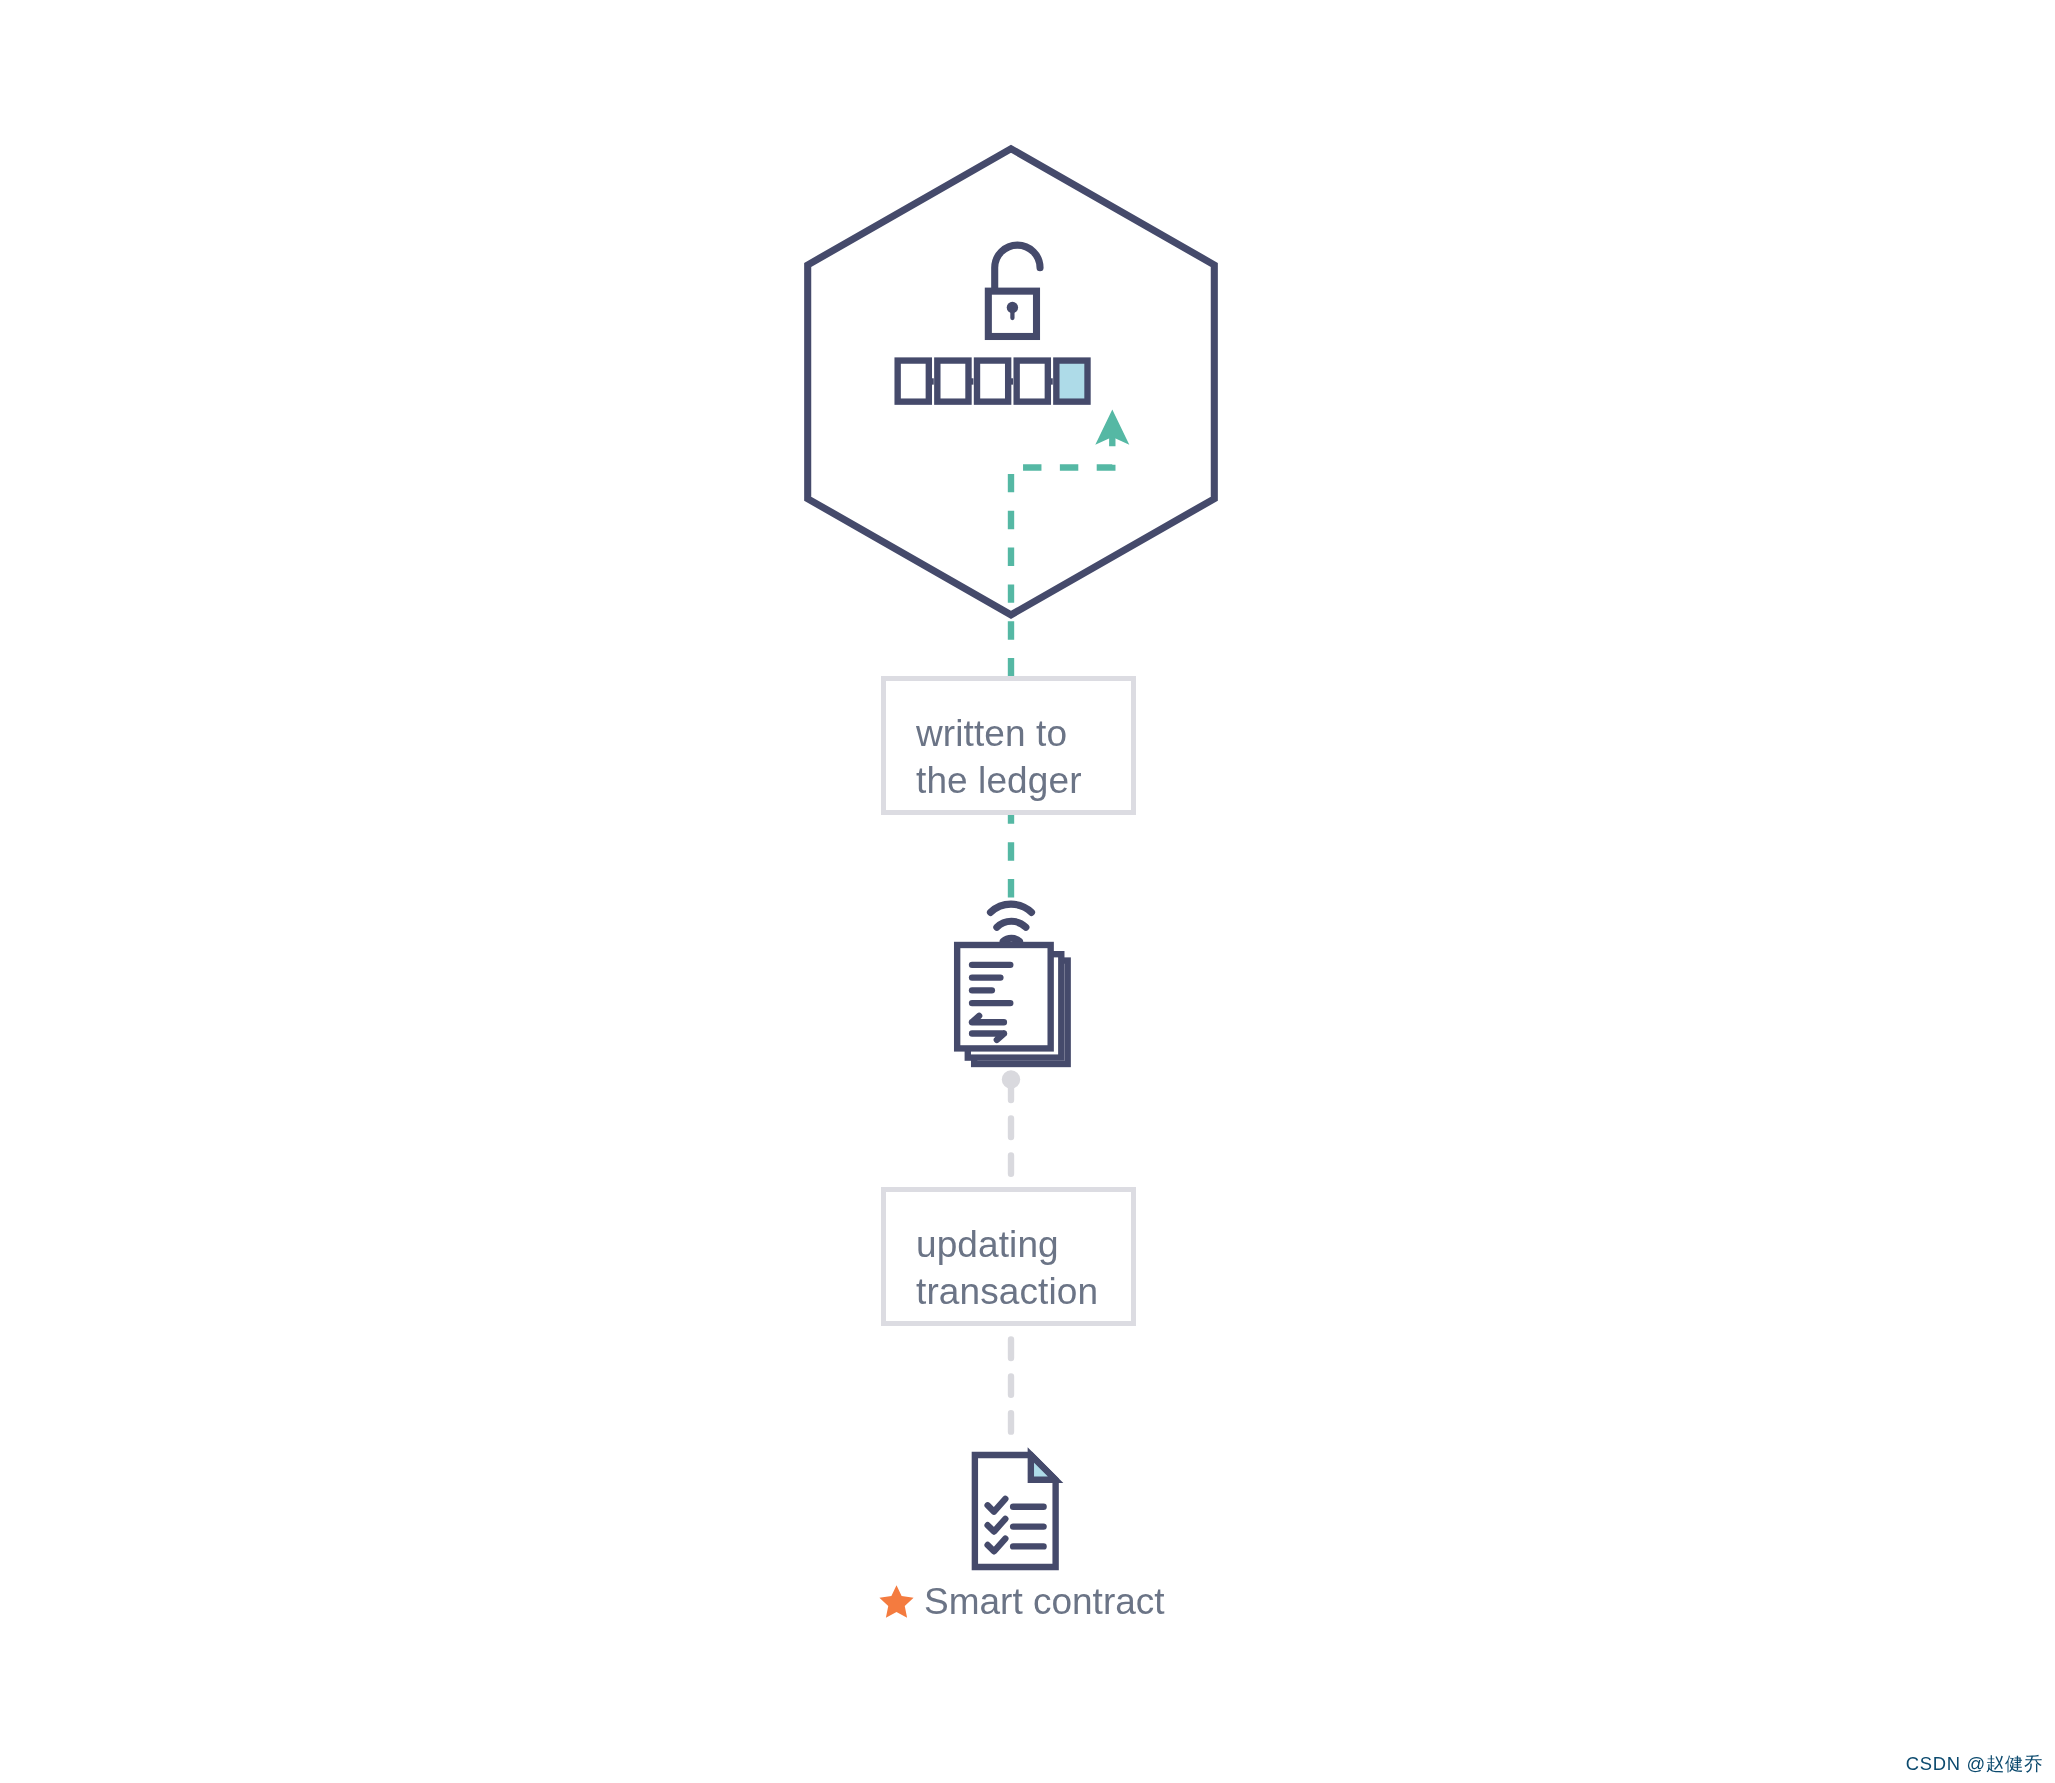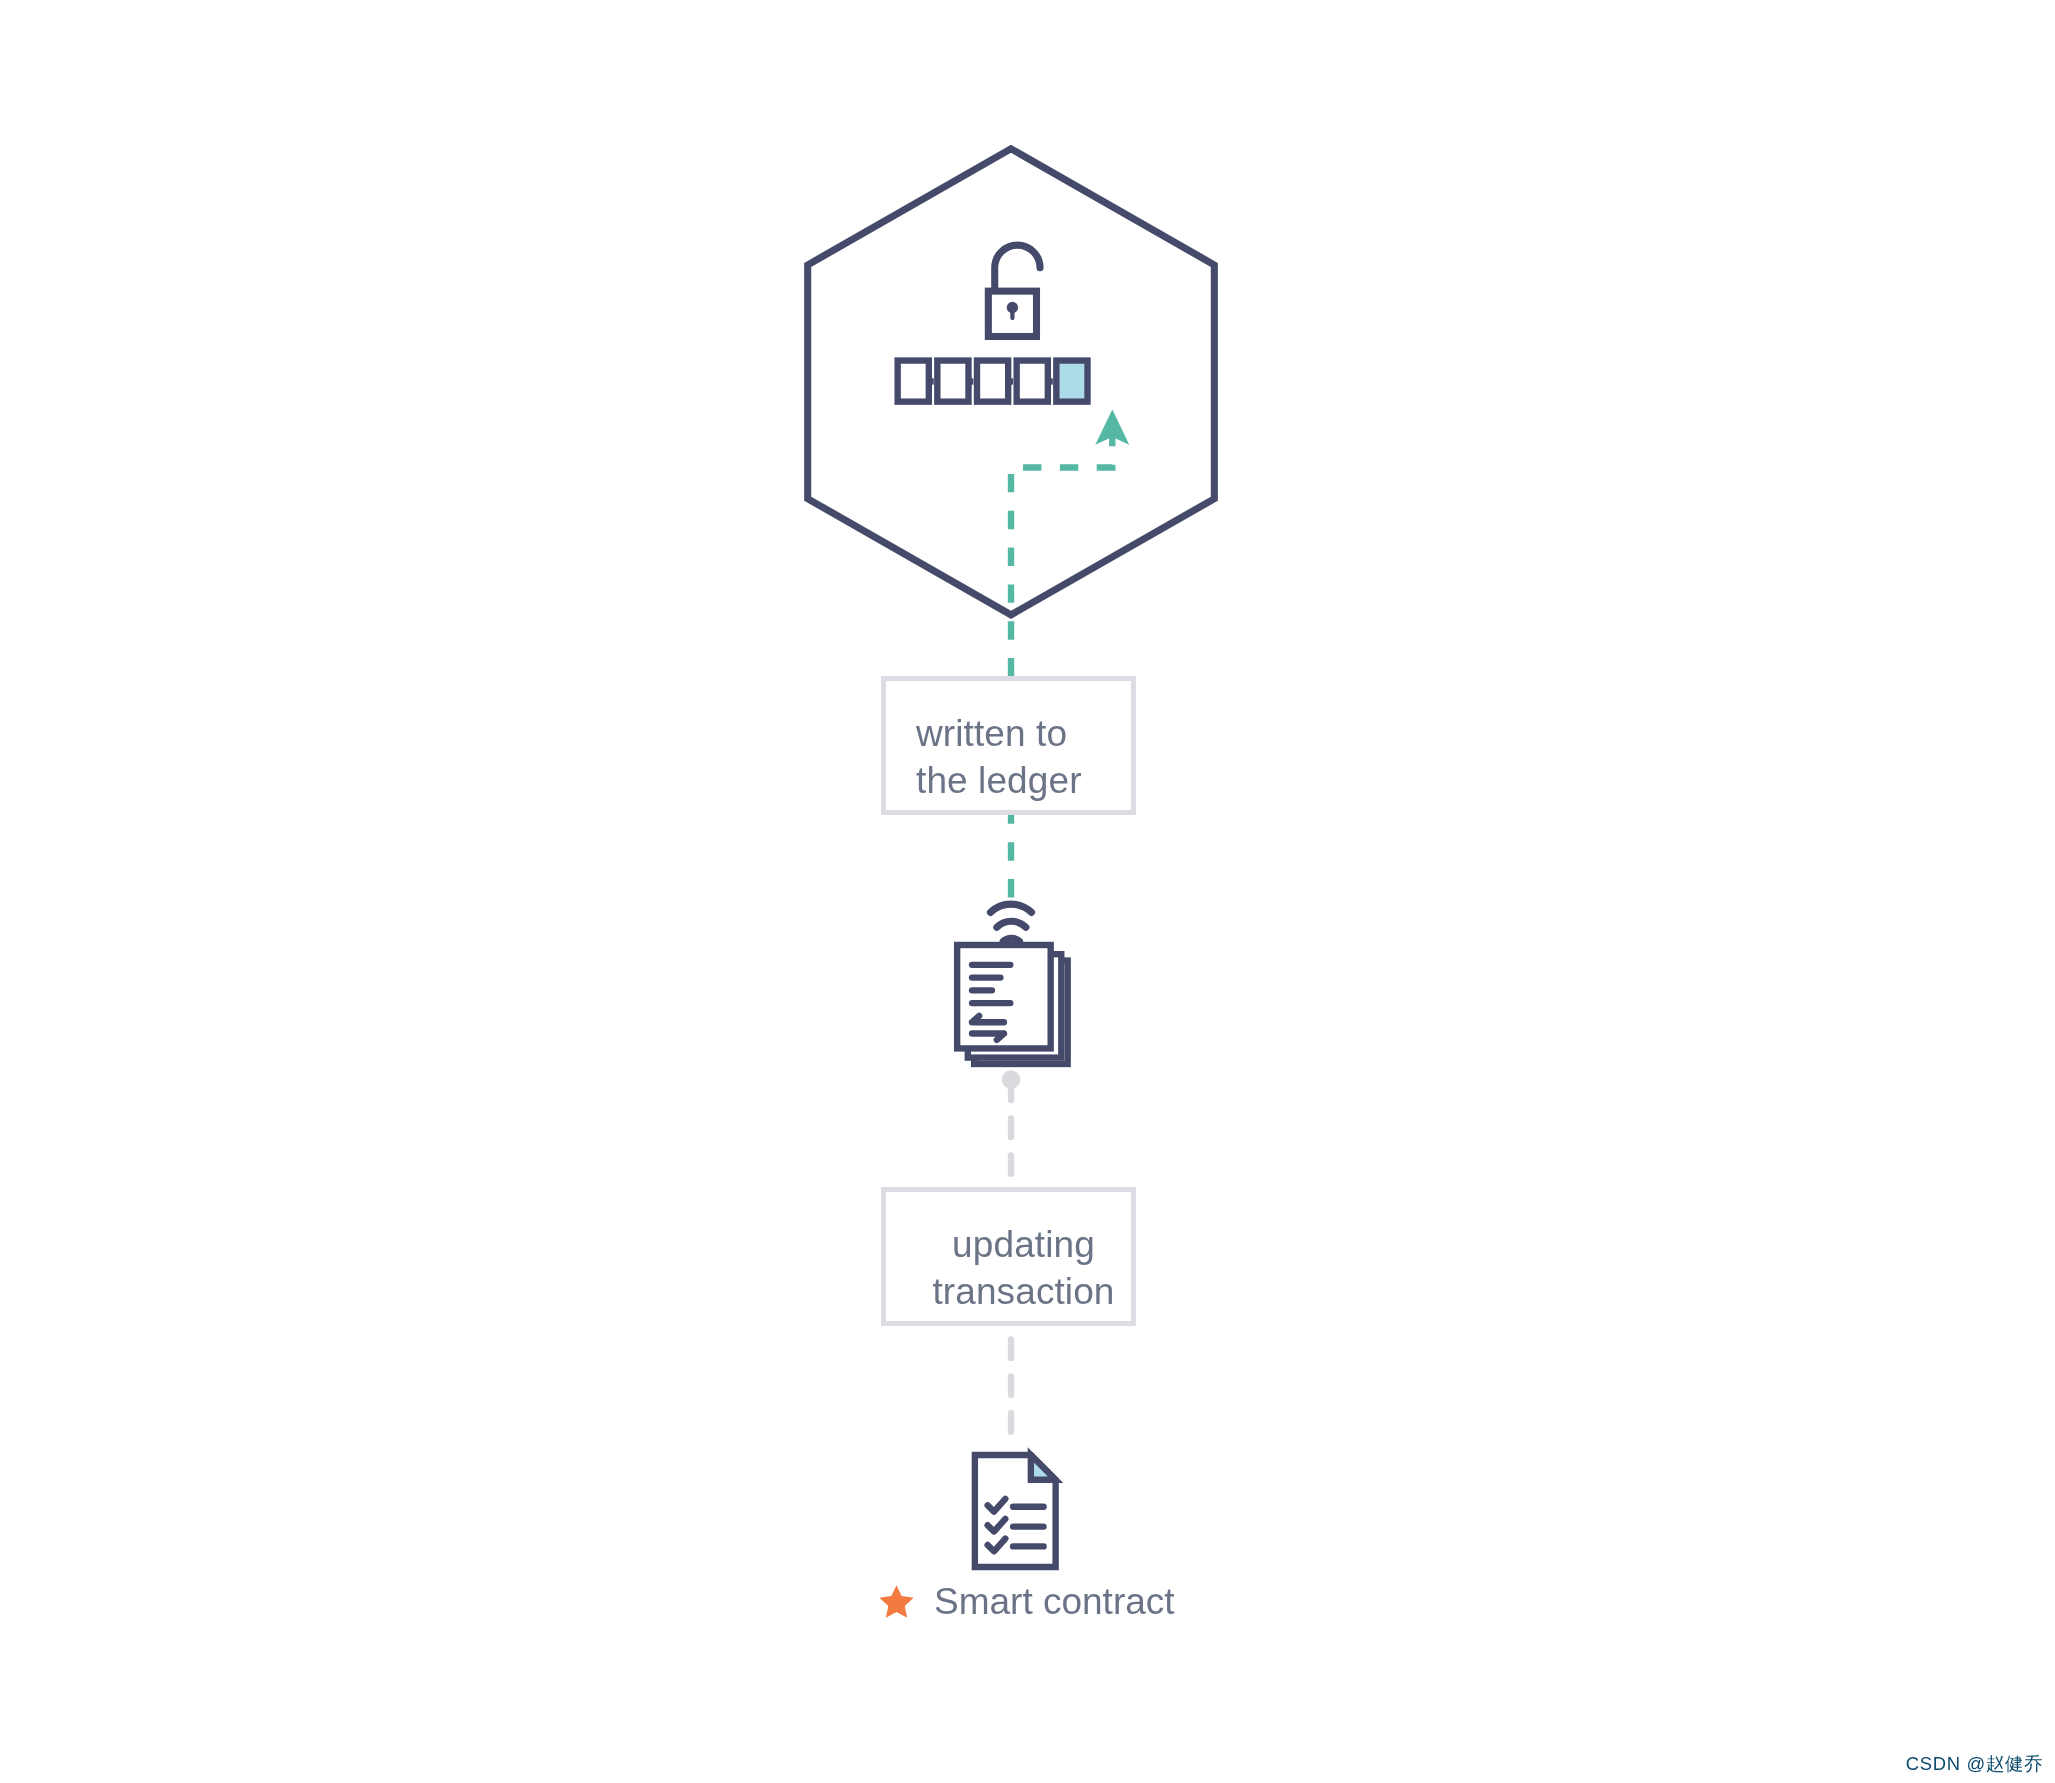--- a/index.html
+++ b/index.html
@@ -45,29 +45,28 @@
     left: 881px;
     top: 676px;
     width: 255px;
     height: 139px;
   }
   #box-updating-transaction {
     left: 881px;
     top: 1187px;
     width: 255px;
     height: 139px;
-    text-align: center;
   }
   #smart-contract-caption {
     position: absolute;
     left: 878px;
     top: 1583px;
     display: flex;
     align-items: center;
-    gap: 19px;
+    gap: 9px;
   }
   #smart-contract-caption .star-icon {
     display: block;
     width: 37px;
     height: 37px;
     flex: 0 0 auto;
   }
   #smart-contract-caption .caption-text {
     color: #6b7486;
     font-size: 37px;

